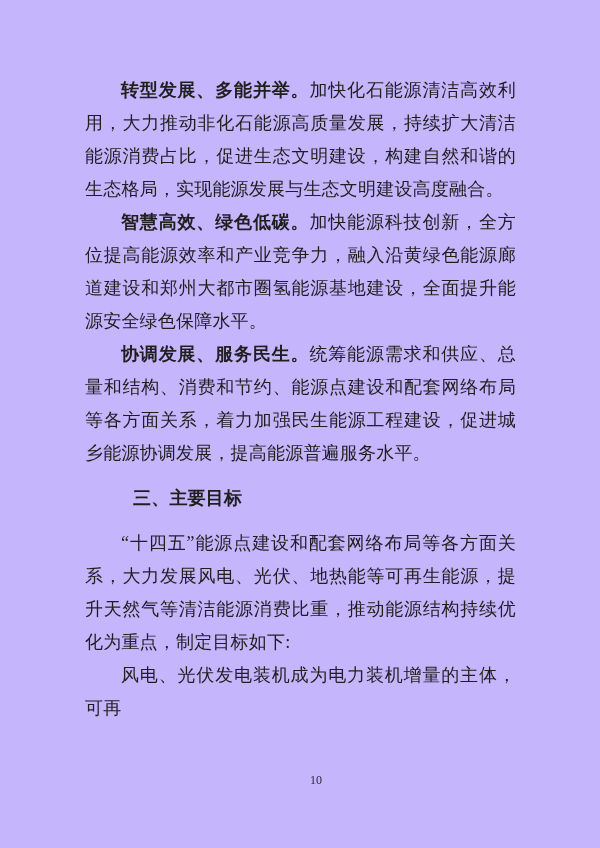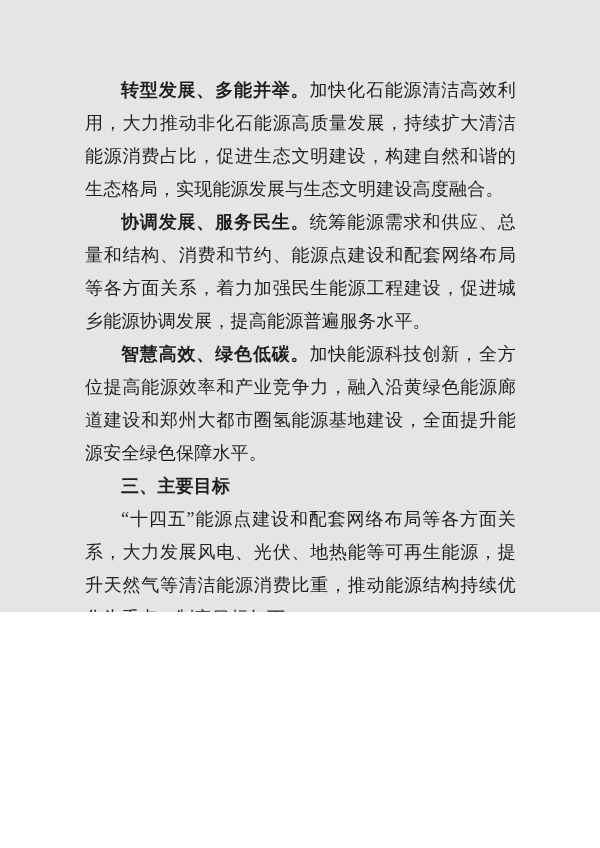--- a/index.html
+++ b/index.html
@@ -3,22 +3,22 @@
 <meta charset="utf-8">
 <style>
   html, body {
     margin: 0;
     padding: 0;
     background: #ffffff;
   }
   .page {
     position: relative;
     width: 600px;
-    height: 612px;
-    background: #e5e5e5;
+    height: 848px;
+    background: #c4b5fd;
     overflow: hidden;
     color: #1f1f1f;
     font-family: "Liberation Serif", "DejaVu Serif", serif;
   }
   .content {
     position: absolute;
     left: 85px;
     top: 74px;
     width: 431px;
     font-size: 18px;
@@ -28,21 +28,21 @@
   }
   .content p {
     margin: 0;
     text-indent: 2em;
     word-break: break-all;
   }
   .lead {
     font-weight: 700;
   }
   .section-heading {
-    margin: 0;
+    margin: 12px;
     text-indent: 2em;
     font-weight: 700;
     font-size: 18px;
     line-height: 33px;
   }
   .page-number {
     position: absolute;
     top: 772px;
     left: 16px;
     width: 100%;
@@ -53,26 +53,27 @@
   }
 </style>
 </head>
 <body>
 
 <div class="page">
   <div class="content">
 
     <p><span class="lead">转型发展、多能并举。</span><span>加快化石能源清洁高效利用，大力推动非化石能源高质量发展，持续扩大清洁能源消费占比，促进生态文明建设，构建自然和谐的生态格局，实现能源发展与生态文明建设高度融合。</span></p>
 
+    <p><span class="lead">智慧高效、绿色低碳。</span><span>加快能源科技创新，全方位提高能源效率和产业竞争力，融入沿黄绿色能源廊道建设和郑州大都市圈氢能源基地建设，全面提升能源安全绿色保障水平。</span></p>
+
     <p><span class="lead">协调发展、服务民生。</span><span>统筹能源需求和供应、总量和结构、消费和节约、能源点建设和配套网络布局等各方面关系，着力加强民生能源工程建设，促进城乡能源协调发展，提高能源普遍服务水平。</span></p>
-
-    <p><span class="lead">智慧高效、绿色低碳。</span><span>加快能源科技创新，全方位提高能源效率和产业竞争力，融入沿黄绿色能源廊道建设和郑州大都市圈氢能源基地建设，全面提升能源安全绿色保障水平。</span></p>
 
     <h3 class="section-heading">三、主要目标</h3>
 
     <p>“十四五”能源点建设和配套网络布局等各方面关系，大力发展风电、光伏、地热能等可再生能源，提升天然气等清洁能源消费比重，推动能源结构持续优化为重点，制定目标如下:</p>
 
 
+    <p>风电、光伏发电装机成为电力装机增量的主体，可再</p>
 
   </div>
 
   <div class="page-number">10</div>
 </div>
 
 </body></html>

